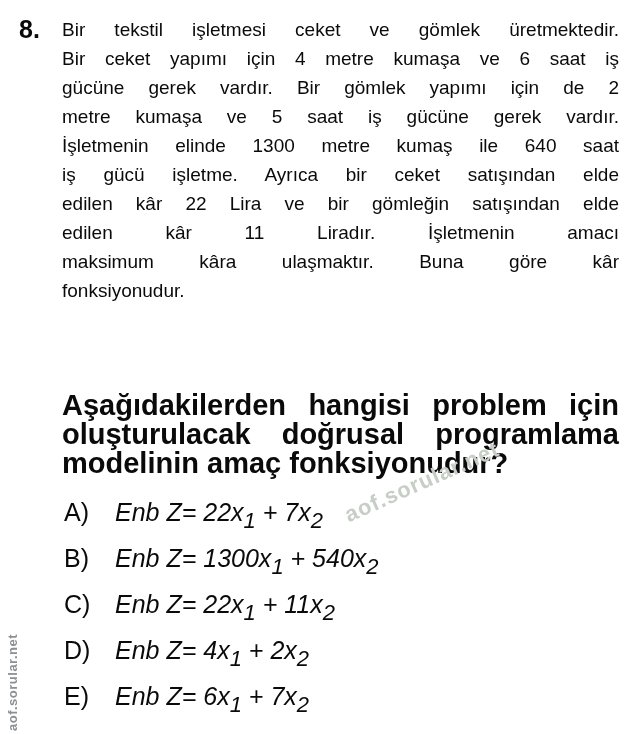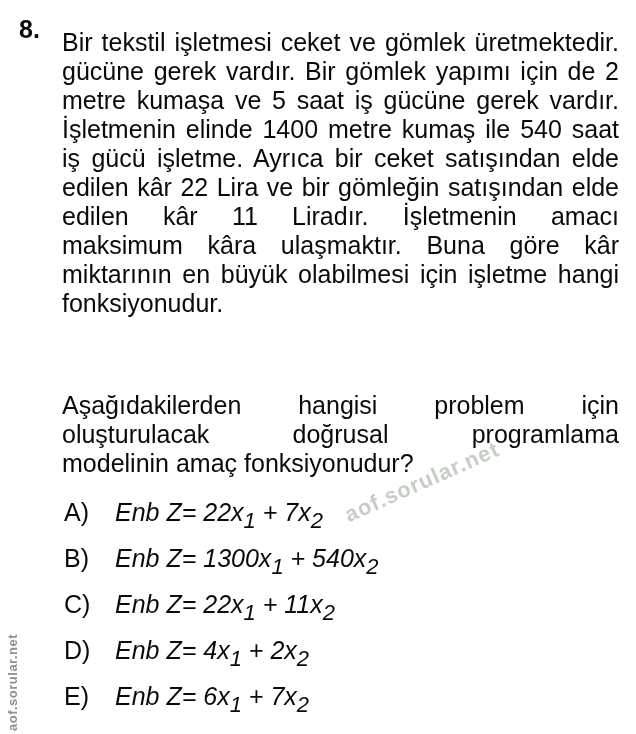--- a/index.html
+++ b/index.html
@@ -20,33 +20,33 @@
     position: absolute;
     left: 19px;
     top: 15px;
     font-size: 25px;
     line-height: 29px;
     font-weight: bold;
   }
   .body-text {
     position: absolute;
     left: 62px;
-    top: 28px;
+    top: 15px;
     width: 557px;
-    font-size: 25px;
+    font-size: 19px;
     line-height: 29px;
   }
   .prompt {
     position: absolute;
     left: 62px;
     top: 391px;
     width: 557px;
-    font-size: 25px;
+    font-size: 29px;
     line-height: 29px;
-    font-weight: normal;
+    font-weight: bold;
   }
   .jline {
     text-align: justify;
     text-align-last: justify;
     white-space: normal;
   }
   .jline.last {
     text-align-last: left;
   }
   .options {
@@ -103,28 +103,28 @@
 </style>
 </head>
 <body>
 
 <div class="page">
 
   <div class="qnum">8.</div>
 
   <div class="body-text" id="body-lines">
       <div class="jline">Bir tekstil işletmesi ceket ve gömlek üretmektedir.</div>
+      <div class="jline">Bir ceket yapımı için 4 metre kumaşa ve 6 saat iş</div>
       <div class="jline">gücüne gerek vardır. Bir gömlek yapımı için de 2</div>
       <div class="jline">metre kumaşa ve 5 saat iş gücüne gerek vardır.</div>
-      <div class="jline">İşletmenin elinde 1400 metre kumaş ile 540 saat</div>
+      <div class="jline">İşletmenin elinde 1300 metre kumaş ile 640 saat</div>
       <div class="jline">iş gücü işletme. Ayrıca bir ceket satışından elde</div>
       <div class="jline">edilen kâr 22 Lira ve bir gömleğin satışından elde</div>
       <div class="jline">edilen kâr 11 Liradır. İşletmenin amacı</div>
       <div class="jline">maksimum kâra ulaşmaktır. Buna göre kâr</div>
-      <div class="jline">miktarının en büyük olabilmesi için işletme hangi</div>
       <div class="jline last">fonksiyonudur.</div>
     </div>
 
   <div class="prompt" id="prompt-lines">
       <div class="jline">Aşağıdakilerden hangisi problem için</div>
       <div class="jline">oluşturulacak doğrusal programlama</div>
       <div class="jline last">modelinin amaç fonksiyonudur?</div>
     </div>
 
   <div class="options" id="options">

